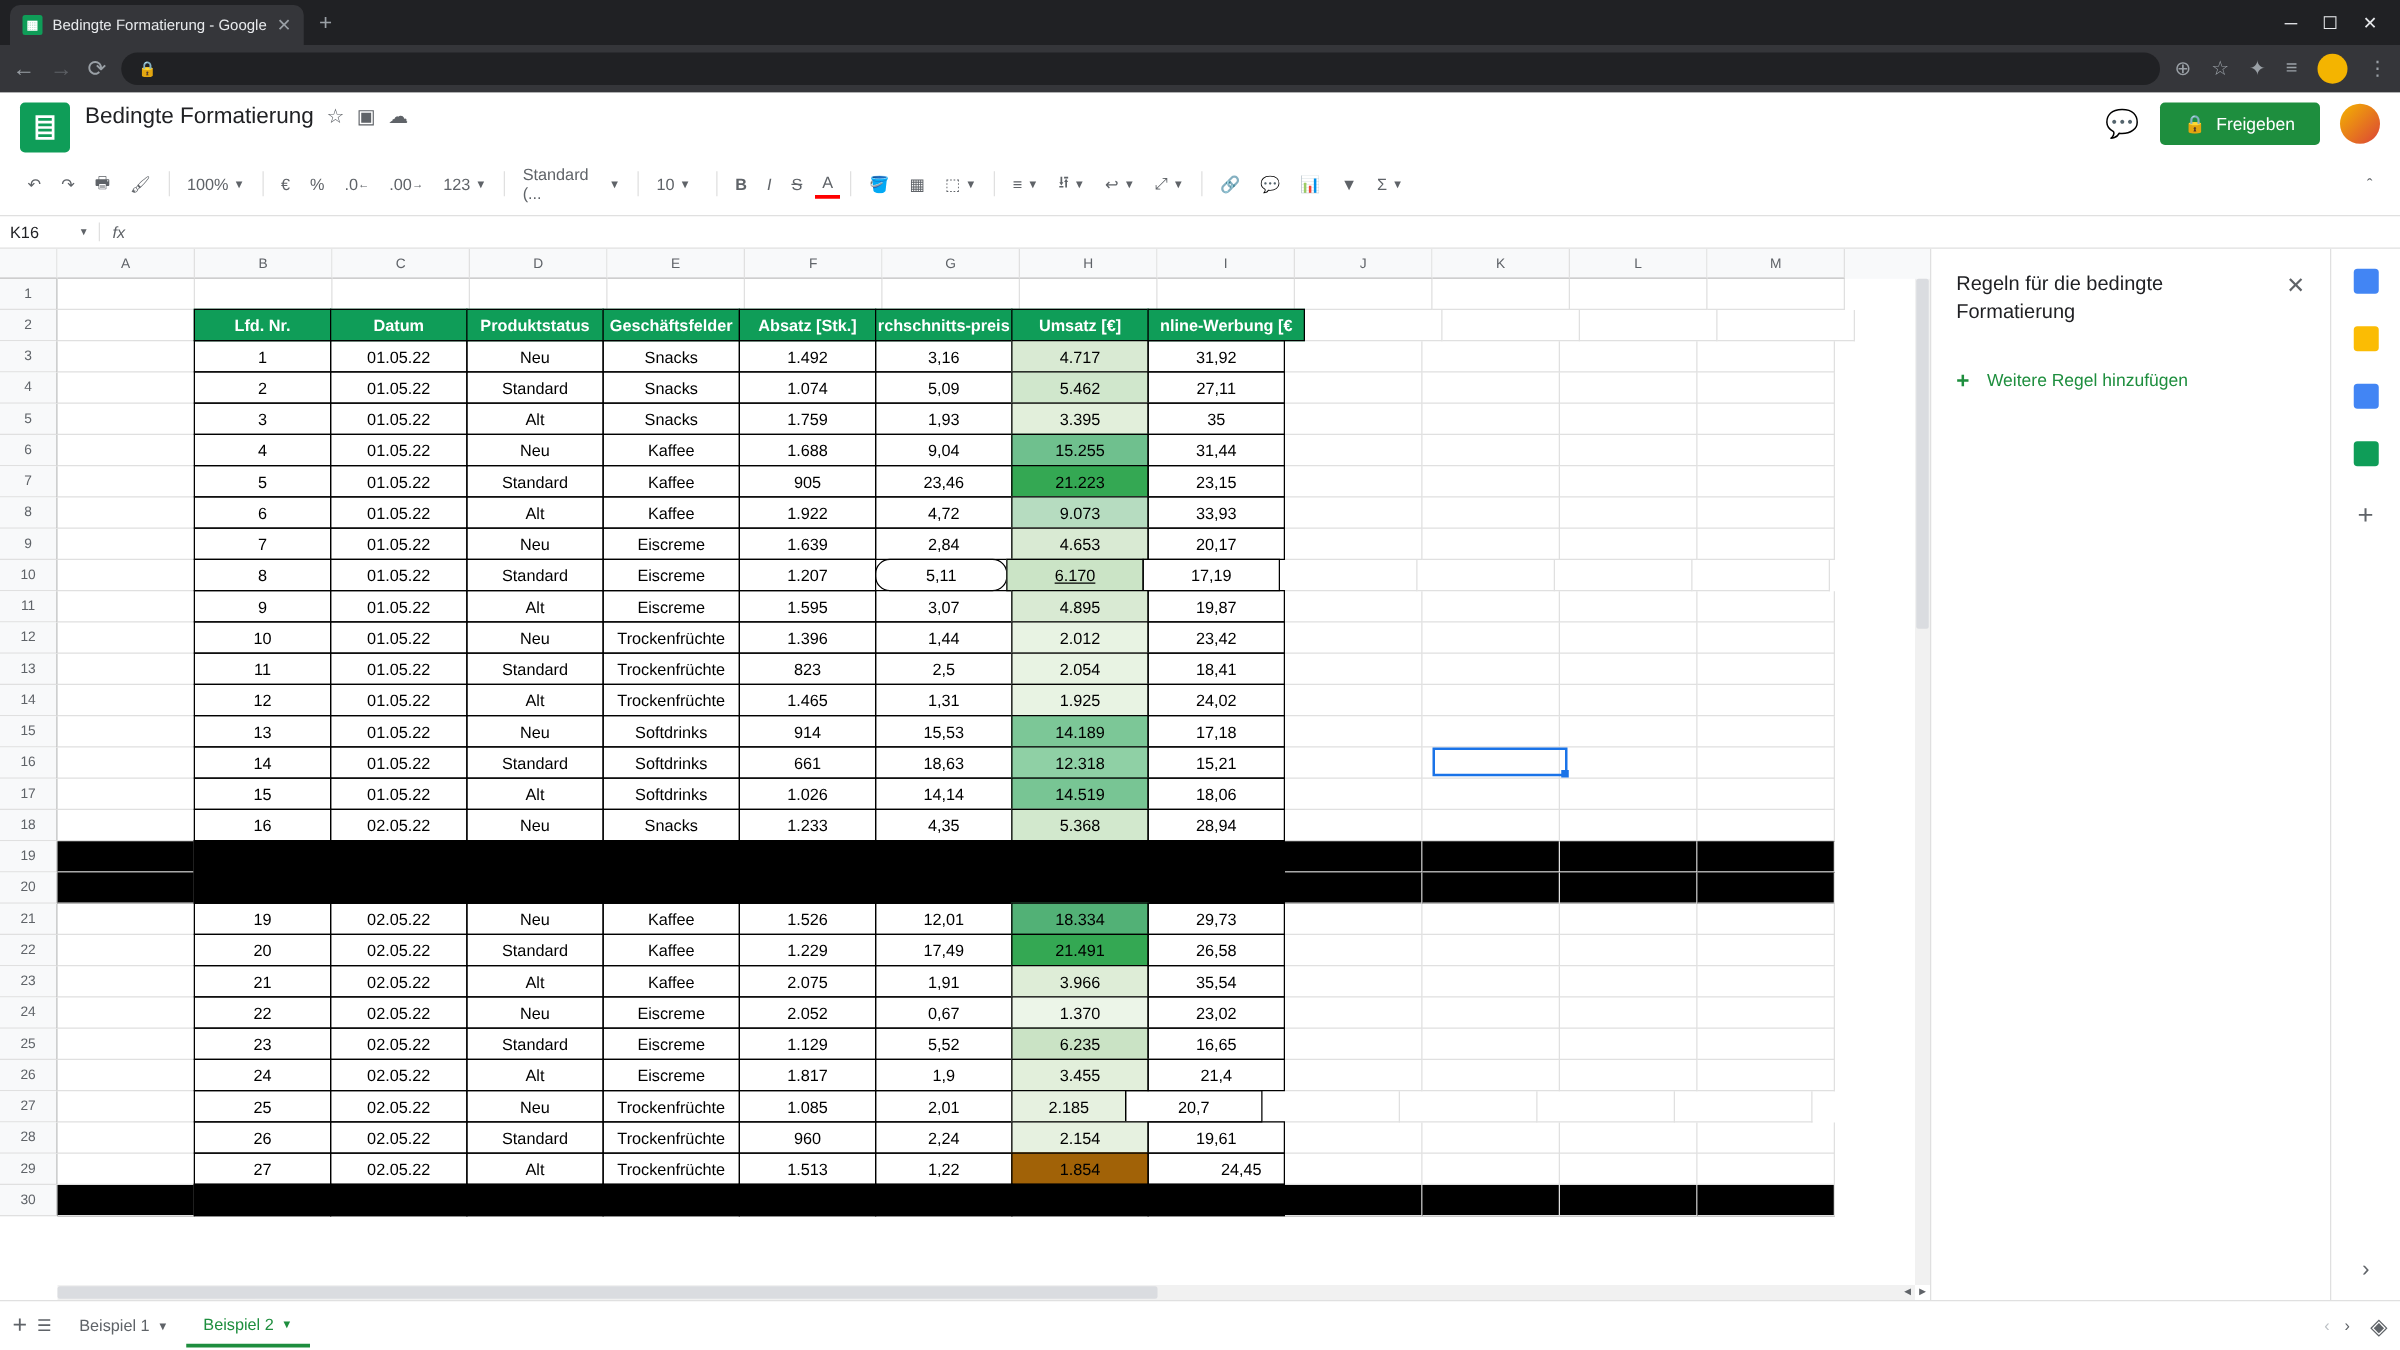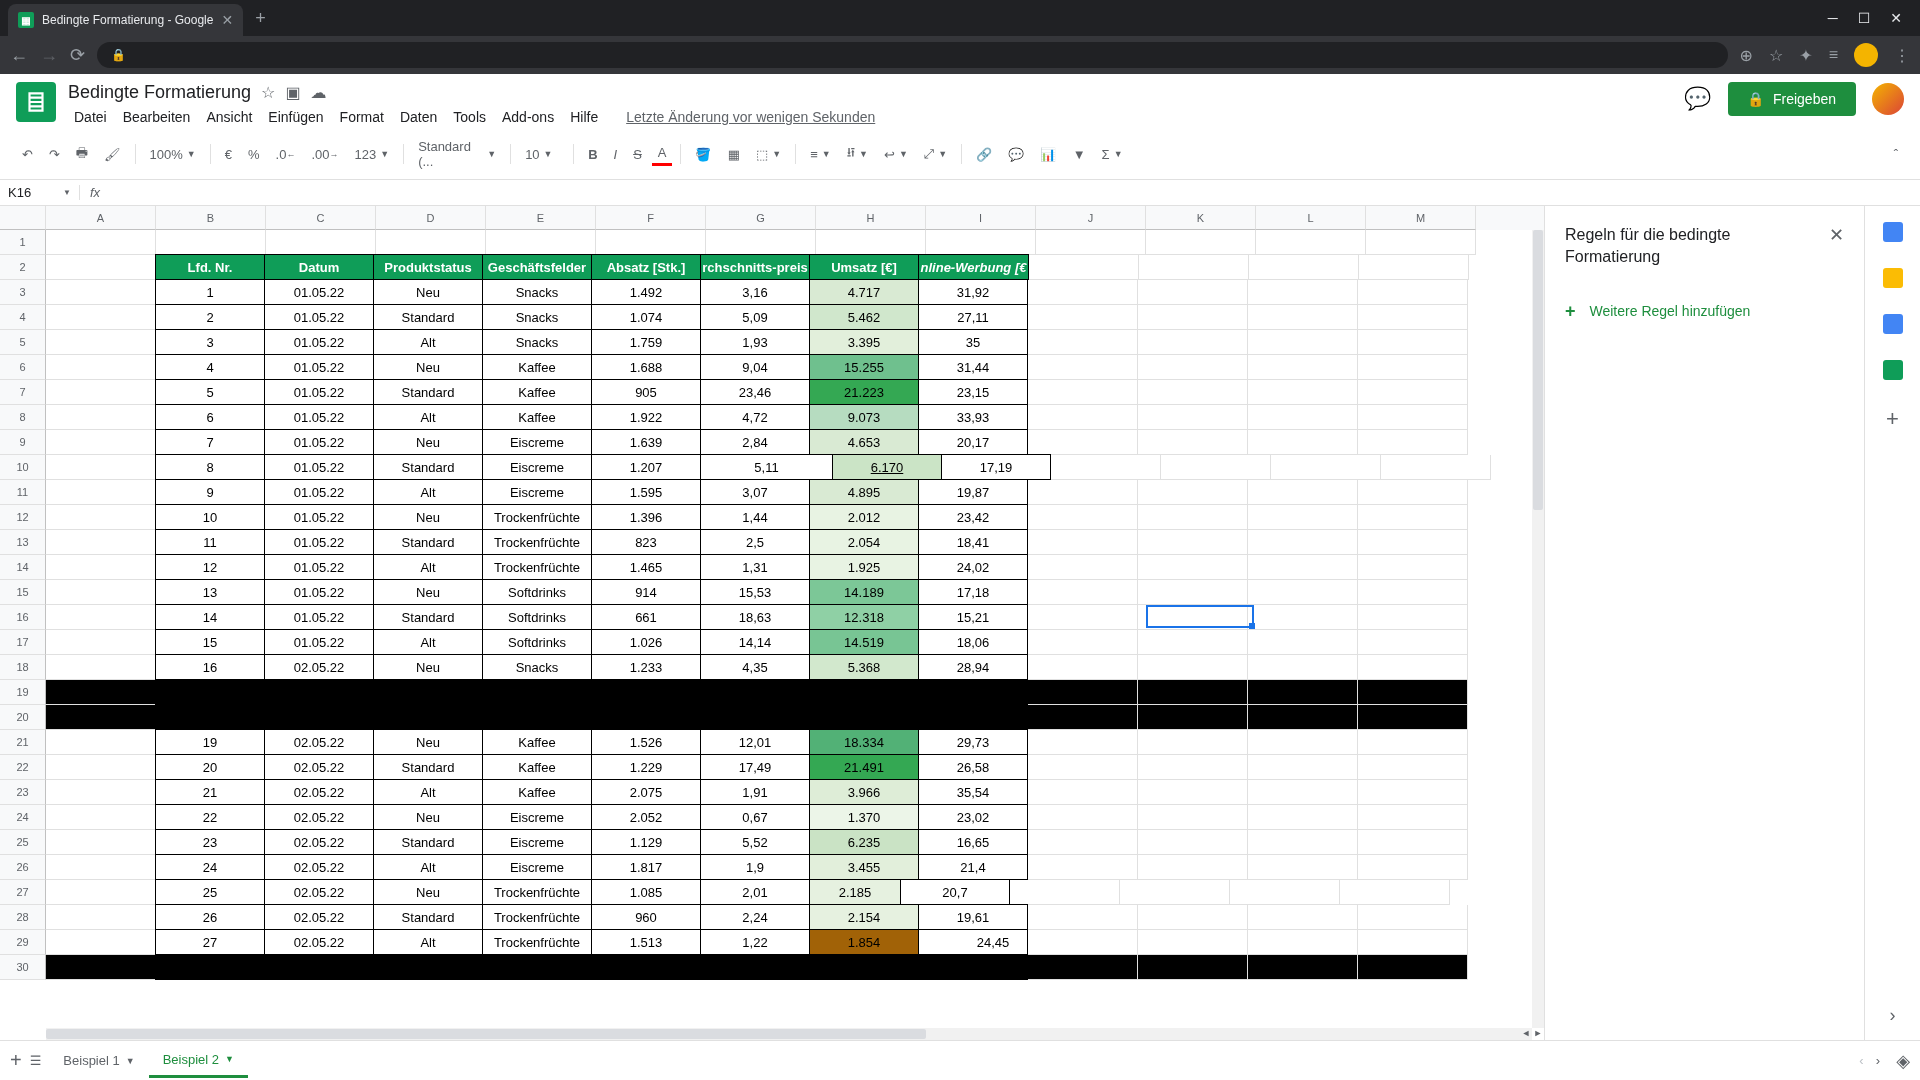--- a/index.html
+++ b/index.html
@@ -146,32 +146,20 @@
     </div>
     <div class="doc-info">
       <div class="doc-title-row">
         <span class="doc-title">Bedingte Formatierung</span>
         <div class="doc-icons">
           <span>☆</span>
           <span>▣</span>
           <span>☁</span>
         </div>
       </div>
-      <div class="menu-bar" id="menu-bar">
-          <span>Datei</span>
-          <span>Bearbeiten</span>
-          <span>Ansicht</span>
-          <span>Einfügen</span>
-          <span>Format</span>
-          <span>Daten</span>
-          <span>Tools</span>
-          <span>Add-ons</span>
-          <span>Hilfe</span>
-          <span class="last-edit">Letzte Änderung vor wenigen Sekunden</span>
-        </div>
     </div>
     <div class="header-right">
       <span class="comment-btn">💬</span>
       <div class="share-btn">
         <span>🔒</span>
         <span>Freigeben</span>
       </div>
       <div class="user-avatar"></div>
     </div>
   </div>
@@ -319,21 +307,21 @@
               </div>
               <div class="cell-row">
                 <div class="cell" style="width: 110px;"></div>
                 <div class="cell header-cell" style="width: 110px;">Lfd. Nr.</div>
                 <div class="cell header-cell" style="width: 110px;">Datum</div>
                 <div class="cell header-cell" style="width: 110px;">Produktstatus</div>
                 <div class="cell header-cell" style="width: 110px;">Geschäftsfelder</div>
                 <div class="cell header-cell" style="width: 110px;">Absatz [Stk.]</div>
                 <div class="cell header-cell" style="width: 110px;">rchschnitts-preis</div>
                 <div class="cell header-cell" style="width: 110px;">Umsatz [€]</div>
-                <div class="cell header-cell" style="width: 111px; font-style: italic;">nline-Werbung [€</div>
+                <div class="cell header-cell" style="width: 126px;">nline-Werbung [€</div>
                 <div class="cell" style="width: 110px;"></div>
                 <div class="cell" style="width: 110px;"></div>
                 <div class="cell" style="width: 110px;"></div>
                 <div class="cell" style="width: 110px;"></div>
               </div>
               <div class="cell-row">
                 <div class="cell" style="width: 110px;"></div>
                 <div class="cell data-cell" style="width: 110px;">1</div>
                 <div class="cell data-cell" style="width: 110px;">01.05.22</div>
                 <div class="cell data-cell" style="width: 110px;">Neu</div>
@@ -437,21 +425,21 @@
                 <div class="cell" style="width: 110px;"></div>
                 <div class="cell" style="width: 110px;"></div>
               </div>
               <div class="cell-row">
                 <div class="cell" style="width: 110px;"></div>
                 <div class="cell data-cell" style="width: 110px;">8</div>
                 <div class="cell data-cell" style="width: 110px;">01.05.22</div>
                 <div class="cell data-cell" style="width: 110px;">Standard</div>
                 <div class="cell data-cell" style="width: 110px;">Eiscreme</div>
                 <div class="cell data-cell" style="width: 110px;">1.207</div>
-                <div class="cell data-cell" style="width: 133px;">5,11</div>
+                <div class="cell data-cell" style="width: 106px; border-radius: 12px;">5,11</div>
                 <div class="cell data-cell" style="width: 110px; background: rgb(203, 228, 198); text-decoration: underline;">6.170</div>
                 <div class="cell data-cell" style="width: 110px;">17,19</div>
                 <div class="cell" style="width: 110px;"></div>
                 <div class="cell" style="width: 110px;"></div>
                 <div class="cell" style="width: 110px;"></div>
                 <div class="cell" style="width: 110px;"></div>
               </div>
               <div class="cell-row">
                 <div class="cell" style="width: 110px;"></div>
                 <div class="cell data-cell" style="width: 110px;">9</div>

